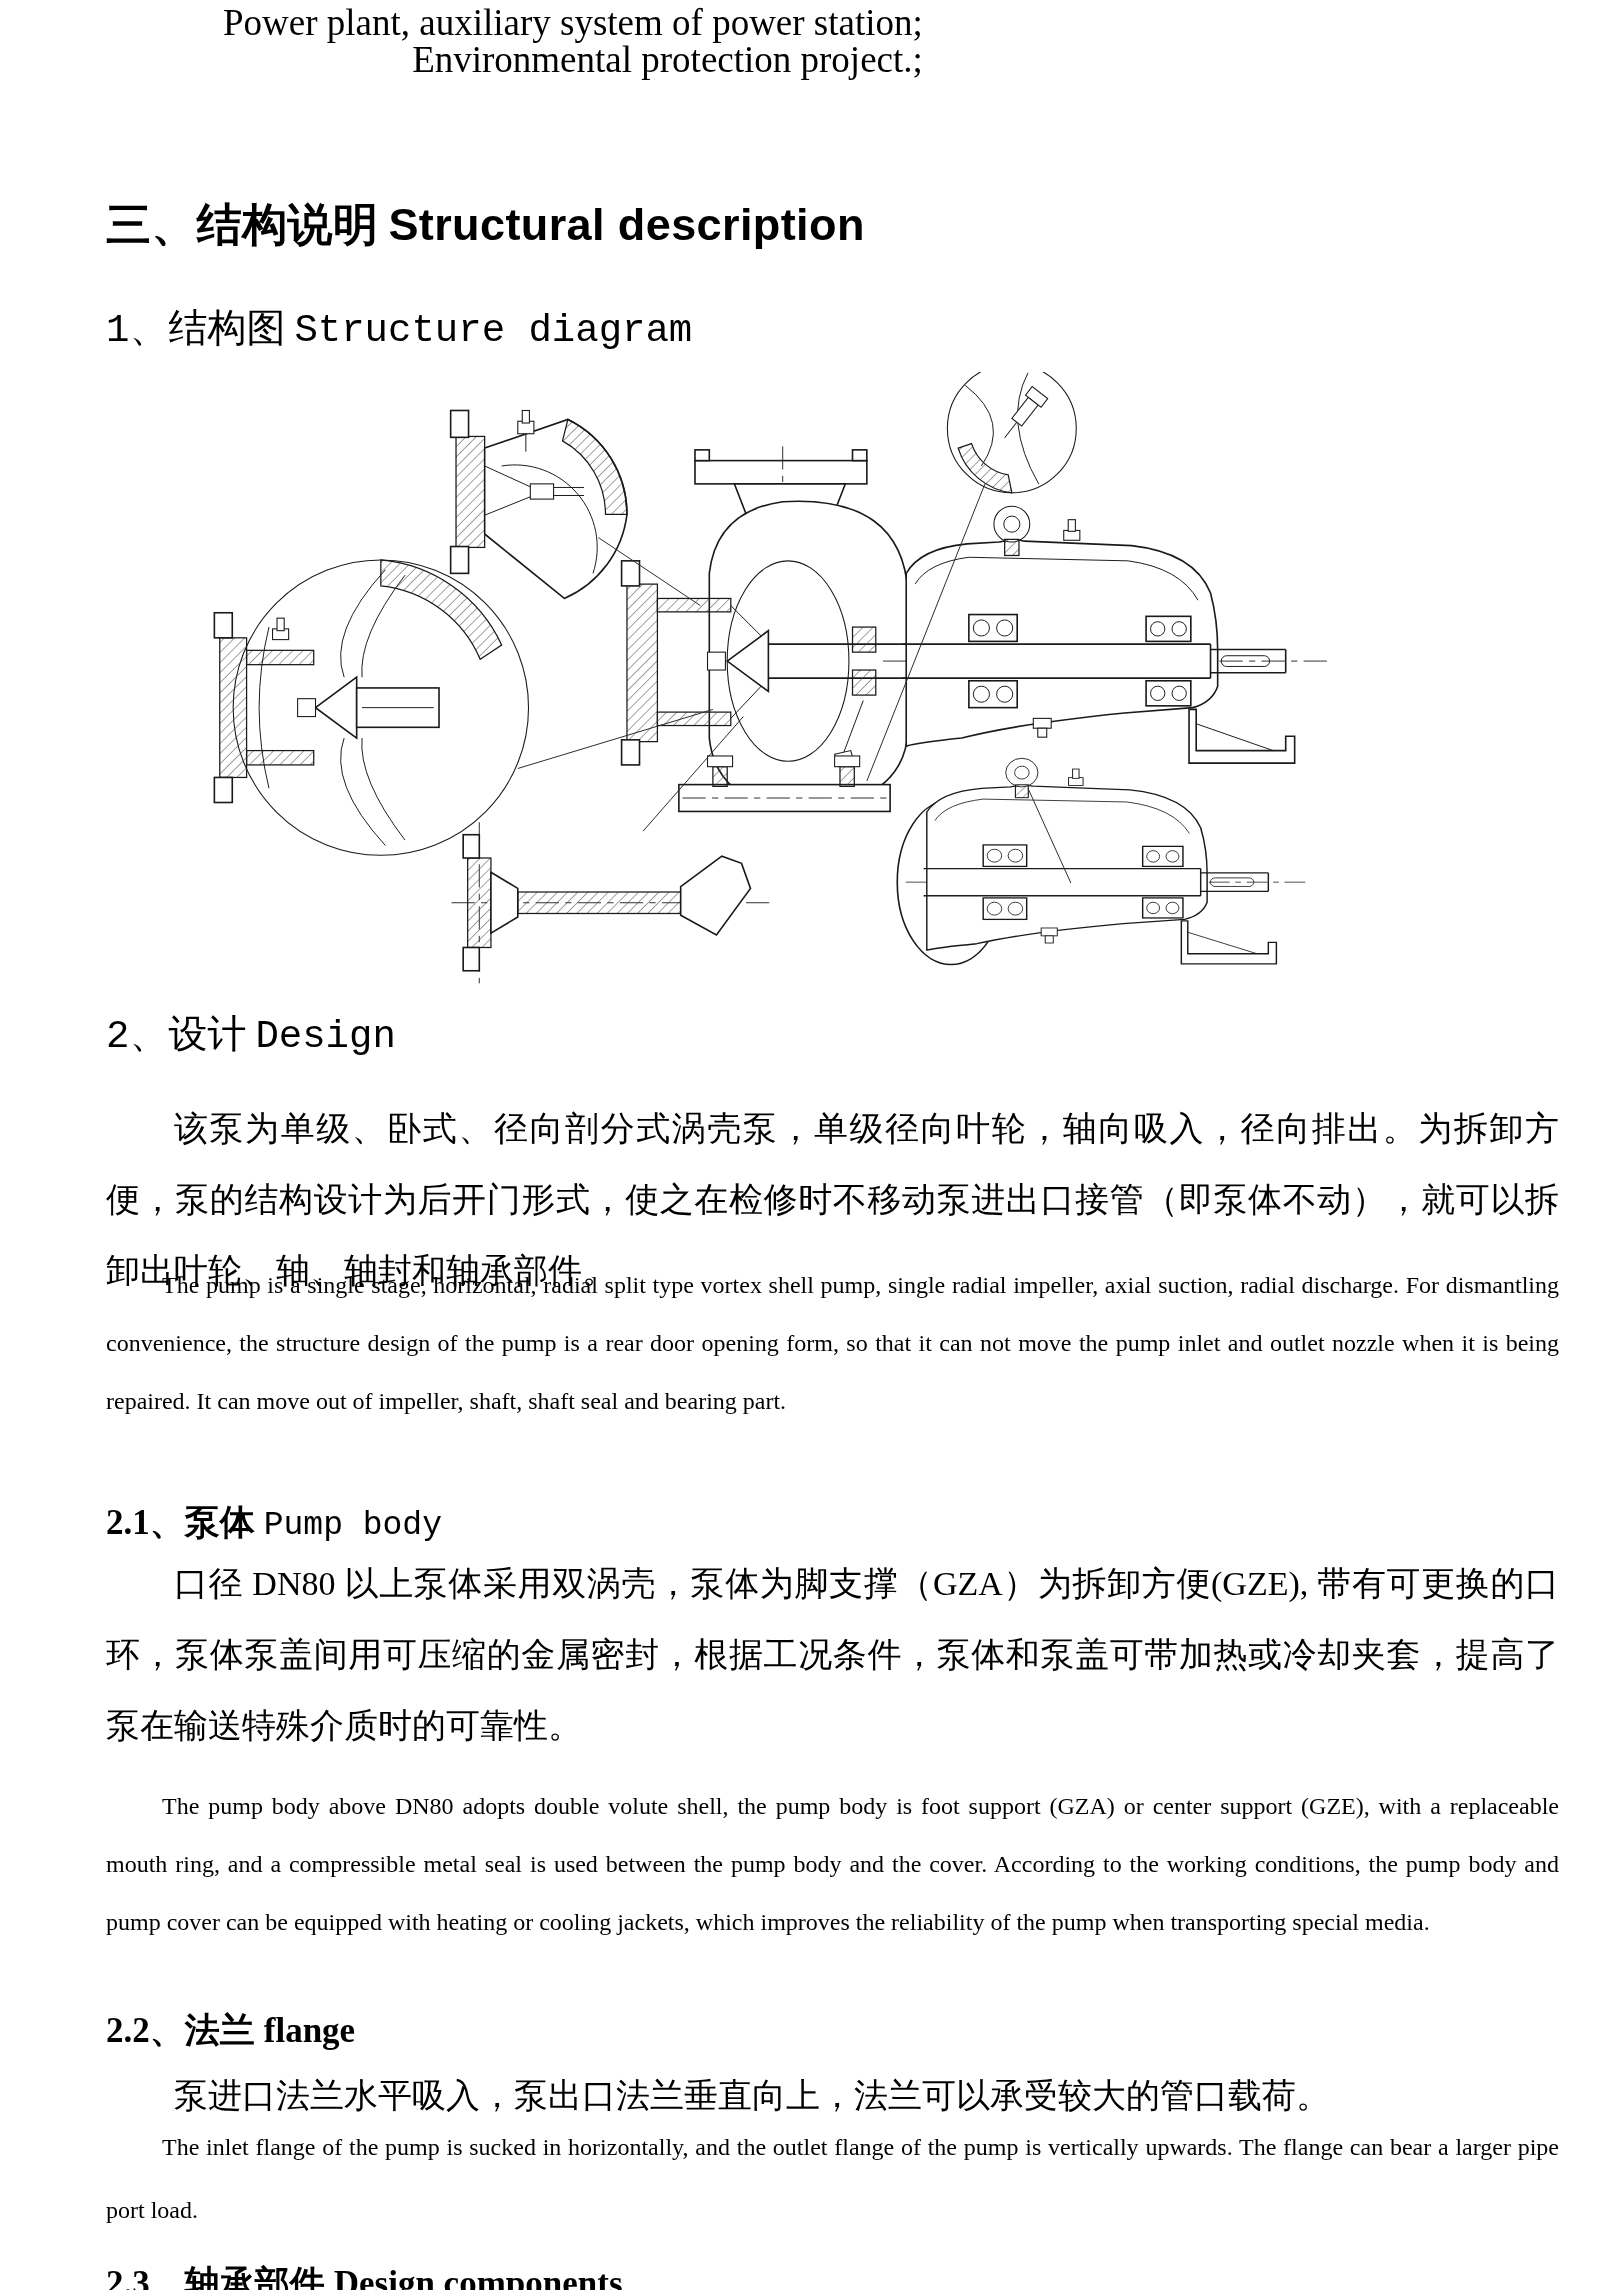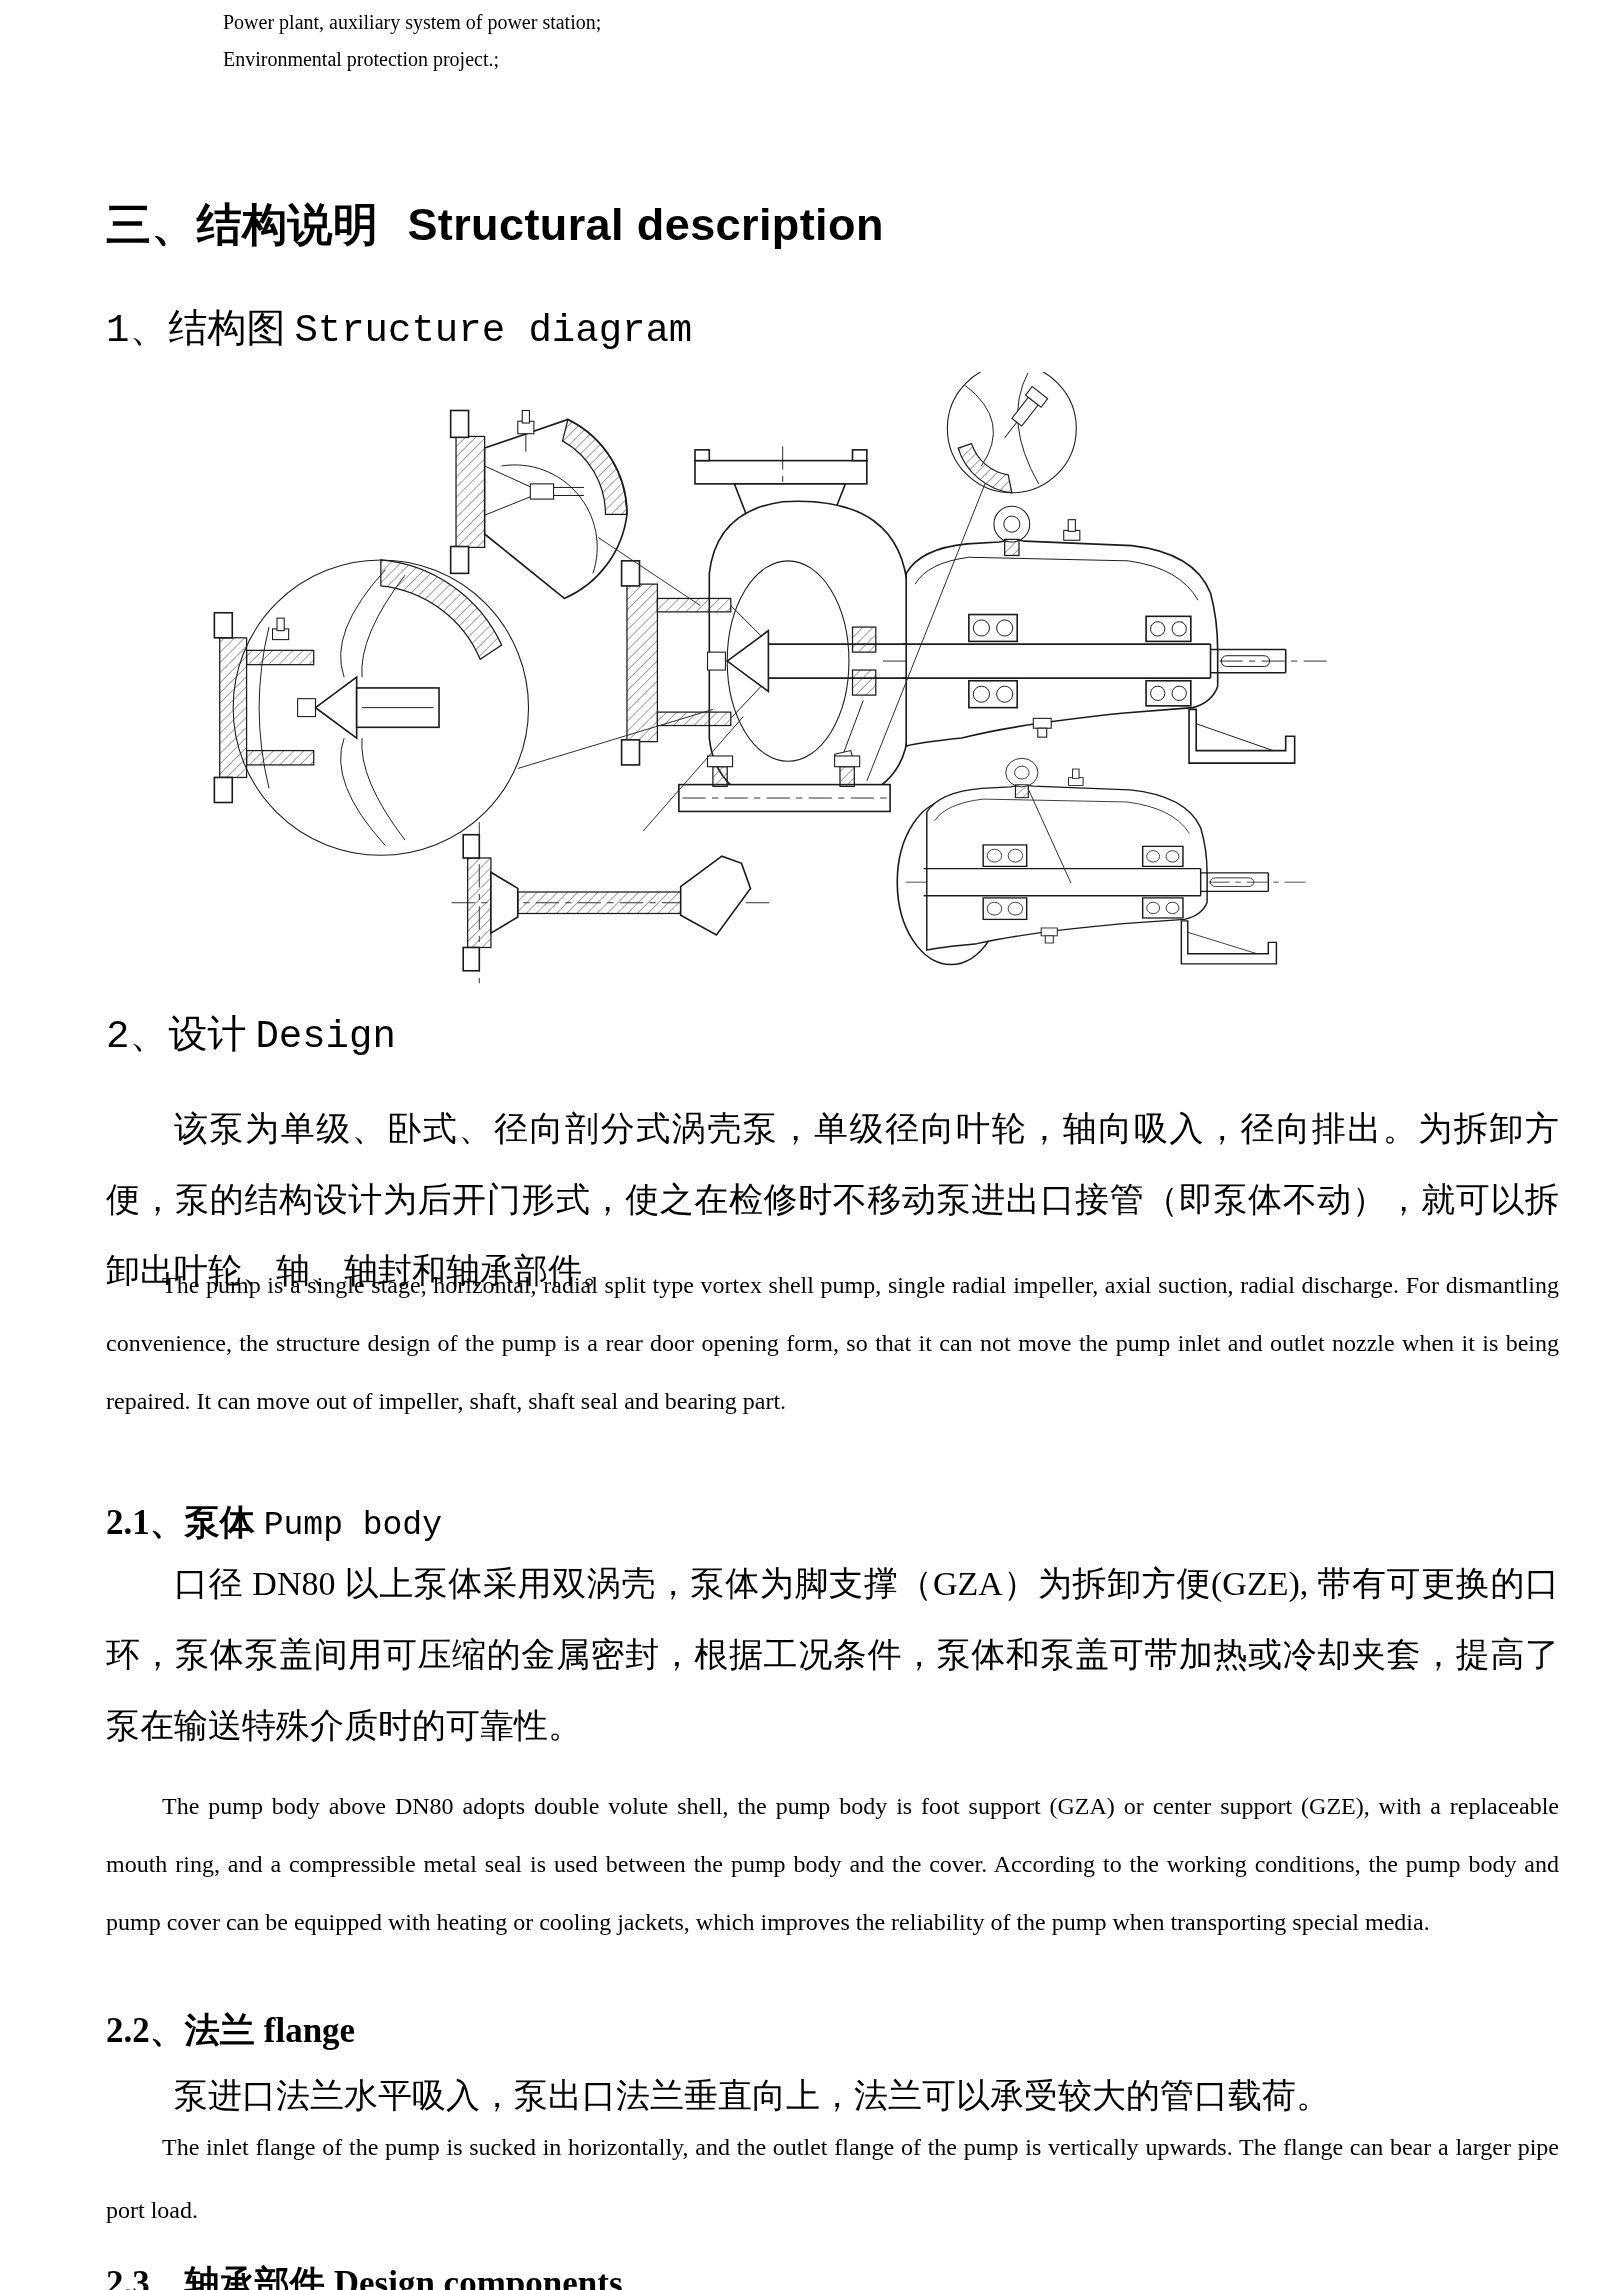--- a/index.html
+++ b/index.html
@@ -7,29 +7,29 @@
     position:relative;
     width:1620px;height:2291px;
     background:#ffffff;
     color:#000;
     font-family:"Liberation Serif","DejaVu Serif",serif;
     overflow:hidden;
     margin:0 auto;
   }
   .abs{position:absolute;}
   
-  .intro{left:223px;top:3.6px;font-size:20px;line-height:37px;white-space:nowrap;}
+  .intro{left:223px;top:3.6px;font-size:37px;line-height:37px;white-space:nowrap;text-align:right;}
   
   .h1{
     left:106px;top:195px;
     font-size:45px;font-weight:700;
     font-family:"Liberation Sans","DejaVu Sans",sans-serif;
     white-space:nowrap;letter-spacing:0.4px;
   }
-  .h1 .zh{margin-right:29px;}
+  .h1 .zh{margin-right:10px;}
   
   .h2{
     left:106px;
     font-size:39px;font-weight:500;
     font-family:"Liberation Mono","DejaVu Sans Mono",monospace;
     white-space:nowrap;
   }
   .h2 .zh{margin-right:9px;}
   #h2-structure{top:301px;}
   #h2-design{top:1007px;}

